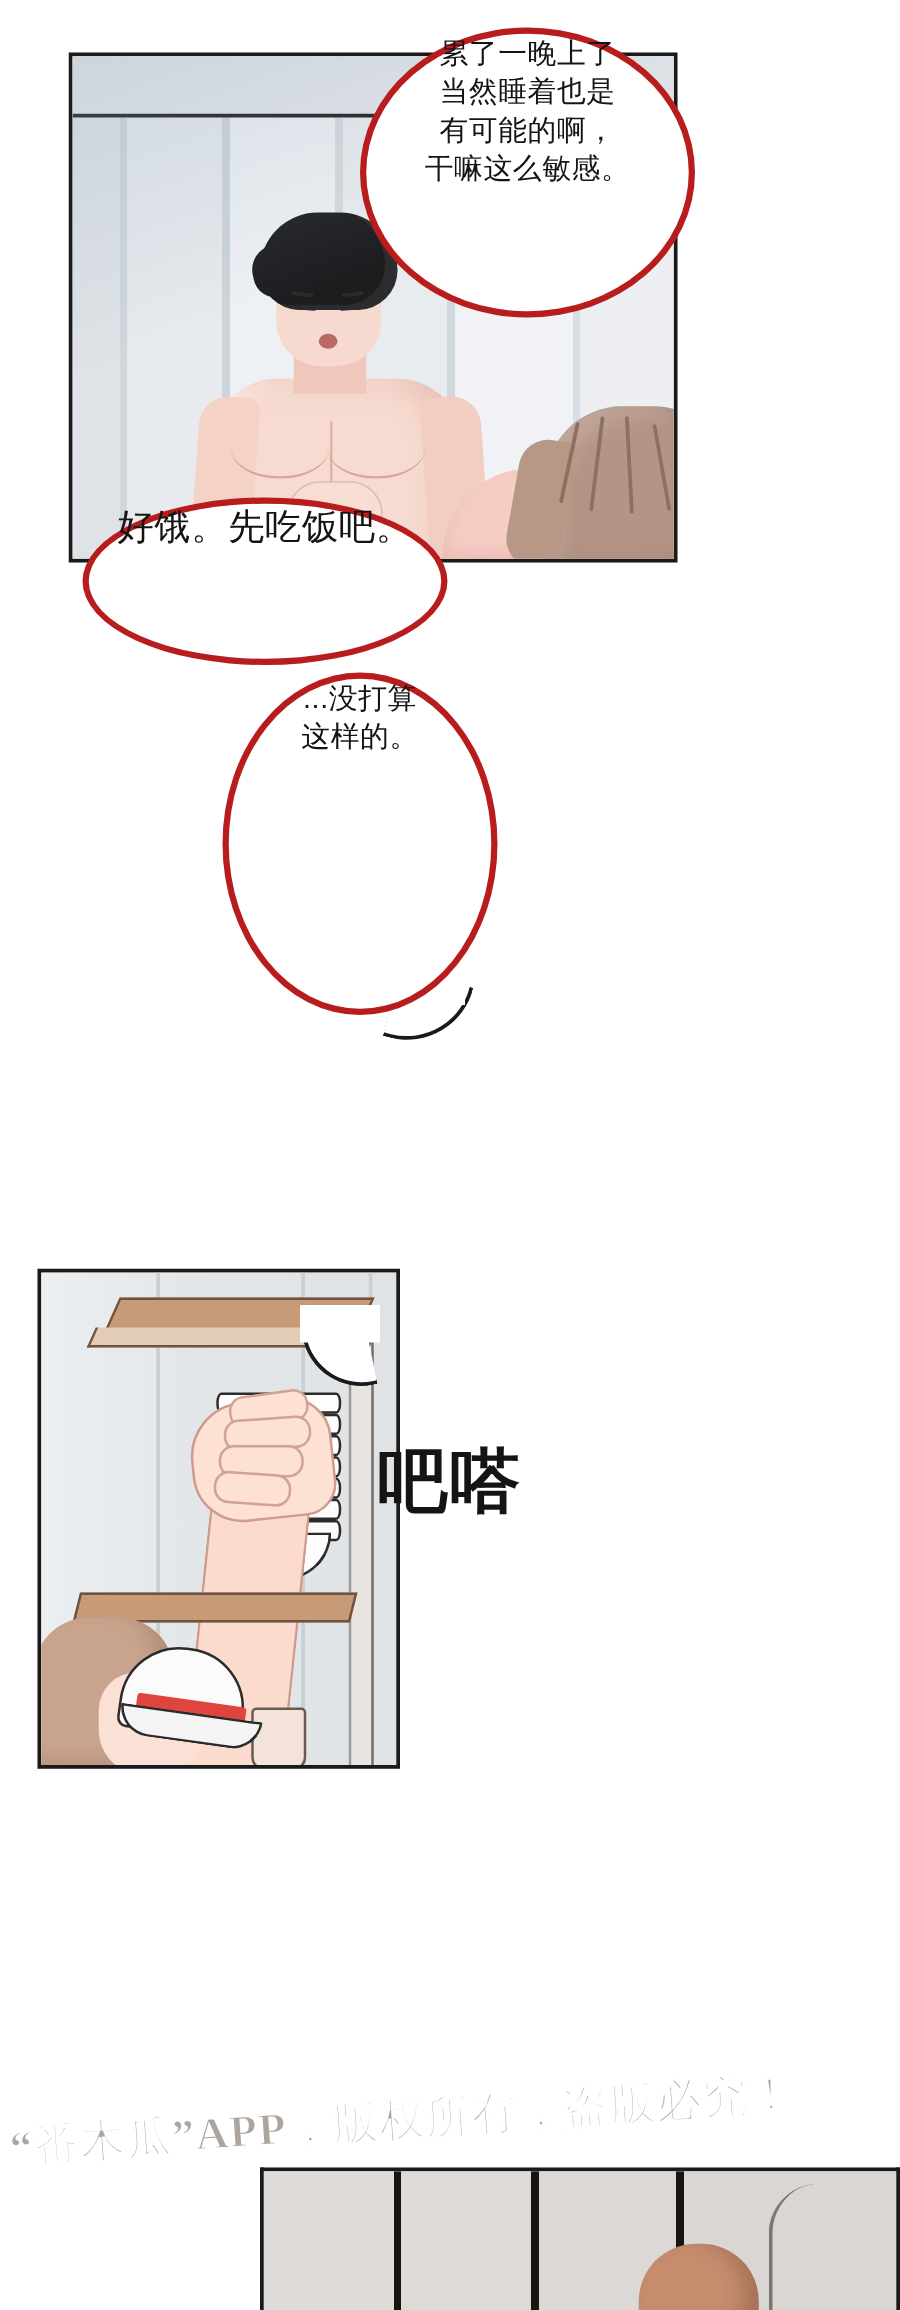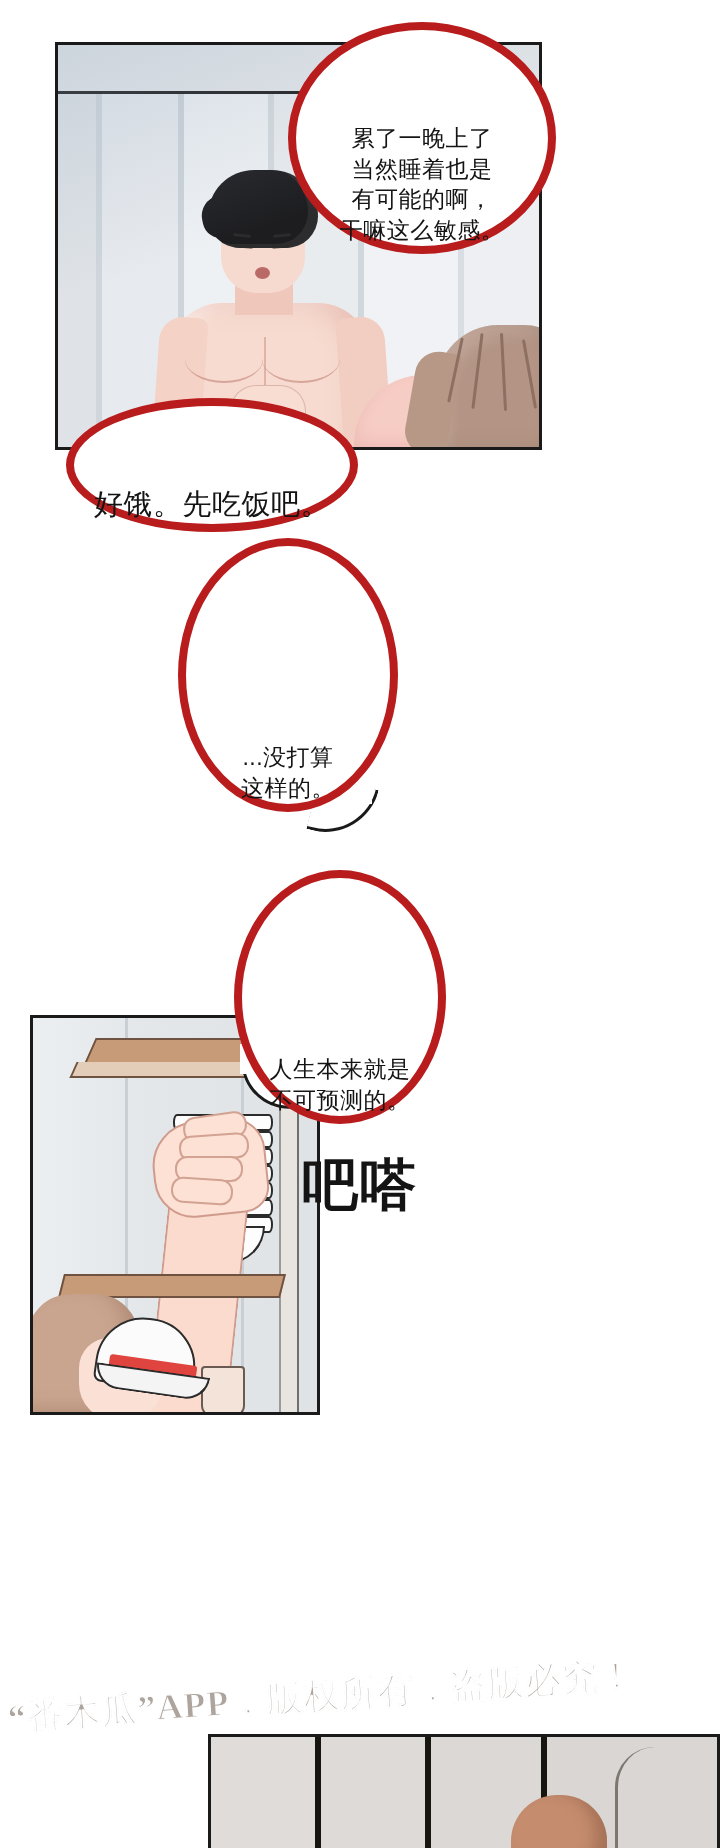--- a/index.html
+++ b/index.html
@@ -254,25 +254,25 @@
   }
   .p3-locker-curve {
     position:absolute; left:404px; top:10px; width:70px; height:104px;
     border-left:3px solid #7c7770; border-radius: 40px 0 0 0;
   }
 
   
   .bubble {
     position: absolute;
     background: #ffffff;
-    border: 8px solid #b91c1c;
+    border: 5px solid #b91c1c;
     border-radius: 50%;
     box-sizing: border-box;
     display: flex;
-    align-items: flex-end;
+    align-items: flex-start;
     justify-content: center;
   }
   .bubble .txt {
     text-align: center;
     color: #141414;
     font-family: "Liberation Sans", "DejaVu Sans", sans-serif;
     font-weight: 500;
     line-height: 1.34;
     letter-spacing: 0.5px;
     white-space: pre-line;
@@ -441,22 +441,18 @@
 
   <div class="tail3"></div>
   <div class="tail3-mask"></div>
   <div class="bubble" id="bubble3">
     <div class="txt">...没打算
 这样的。</div>
   </div>
 
   <div class="tail4"></div>
   <div class="tail4-mask"></div>
-  <div class="bubble" id="bubble4">
-    <div class="txt">人生本来就是
-不可预测的。</div>
-  </div>
 
   <div id="sfx">吧嗒</div>
 
   <div id="watermark">“番木瓜”APP，版权所有，盗版必究！</div>
 
 </div>
 
 </body></html>

